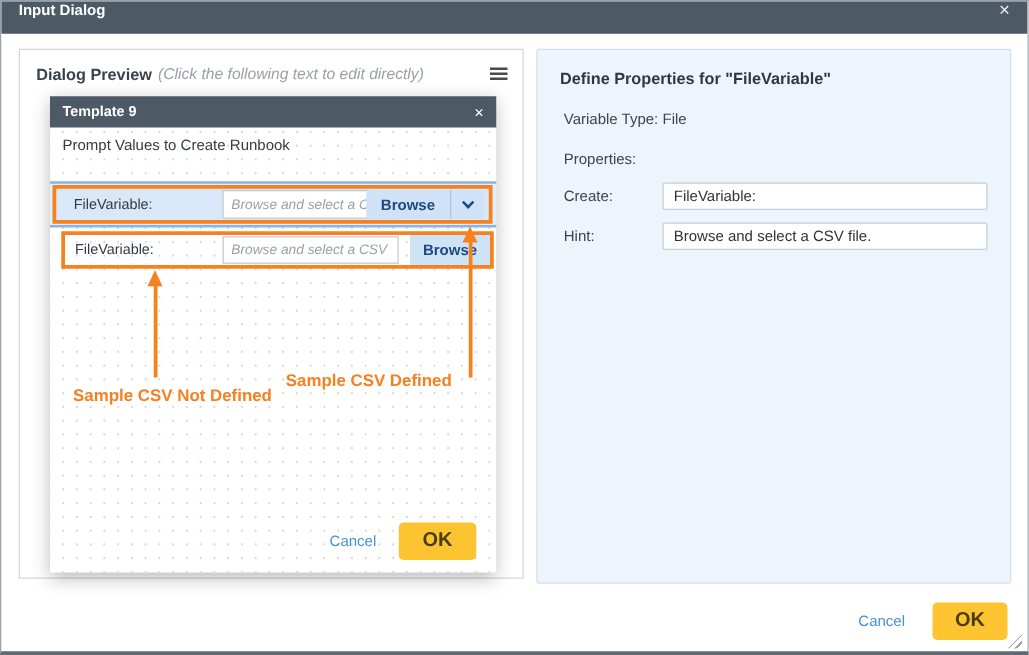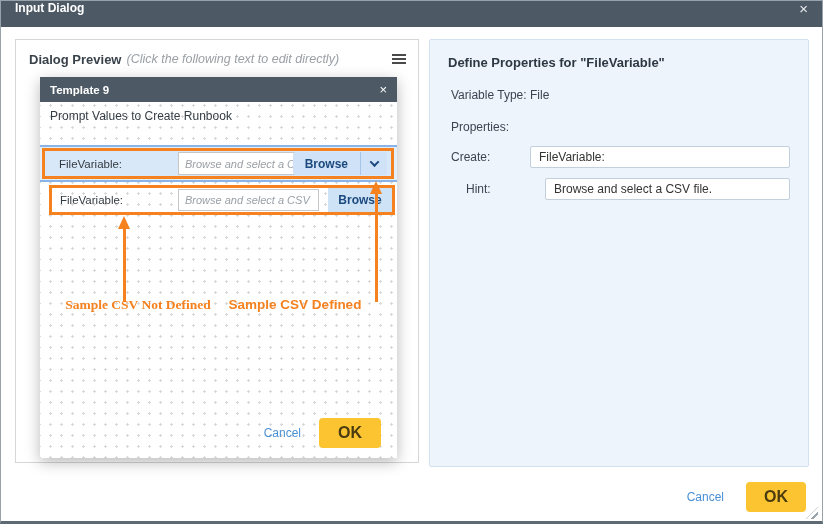--- a/index.html
+++ b/index.html
@@ -89,21 +89,21 @@
     border-bottom:13px solid #f5811f;
   }
   .arrow-left  { left:78px; top:114px; height:86px; }
   .arrow-left .shaft { top:11px; height:75px; }
   .arrow-right { left:330px; top:79px; height:121px; }
   .arrow-right .shaft { top:11px; height:110px; }
   .annot {
     position:absolute; z-index:5; font-size:13.5px; font-weight:bold; color:#f5811f;
     text-align:center; width:190px;
   }
-  .annot-left  { left:3px;  top:195px;font-family:Liberation Serif, serif; }
+  .annot-left  { left:3px;  top:207px; }
   .annot-right { left:160px; top:195px; }
   
   .tpl-footer {
     position:absolute; right:16px; bottom:10px; display:flex; align-items:center; gap:18px; z-index:4;
   }
   .link-btn { font-size:12px; color:#4a90d5; cursor:pointer; }
   .ok-btn {
     background:#fbc430; border:none; border-radius:4px; padding:6px 19px;
     font-size:16px; font-weight:bold; color:#4b3b10; cursor:pointer;
     font-family:"Liberation Sans", sans-serif;
@@ -111,21 +111,21 @@
   
   .props-panel {
     position:absolute; left:428px; top:38px; width:380px; height:428px;
     background:#edf4fb; border:1px solid #d2e0ef; border-radius:2px;
   }
   .props-title { padding:15px 18px 0; font-size:13px; font-weight:bold; color:#2e3842; }
   .prop-row { position:absolute; left:21px; right:18px; display:flex; align-items:center; }
   .prop-row.r-vartype { top:48px; }
   .prop-row.r-desc    { top:80px; }
   .prop-row.r-prompt  { top:106px; }
-  .prop-row.r-hint    { top:138px;margin-left:15px; }
+  .prop-row.r-hint    { top:138px; }
   .prop-label { width:79px; font-size:12px; color:#3c4450; flex:none; }
   .prop-static { font-size:12px; color:#3c4450; }
   .prop-input {
     width:262px; height:22px; background:#fff; border:1px solid #c3cfdd; border-radius:2px;
     font-size:12px; color:#333; padding:0 8px; font-family:"Liberation Sans", sans-serif;
   }
   
   .win-footer {
     position:absolute; right:16px; top:481px; display:flex; align-items:center; gap:22px;
   }

